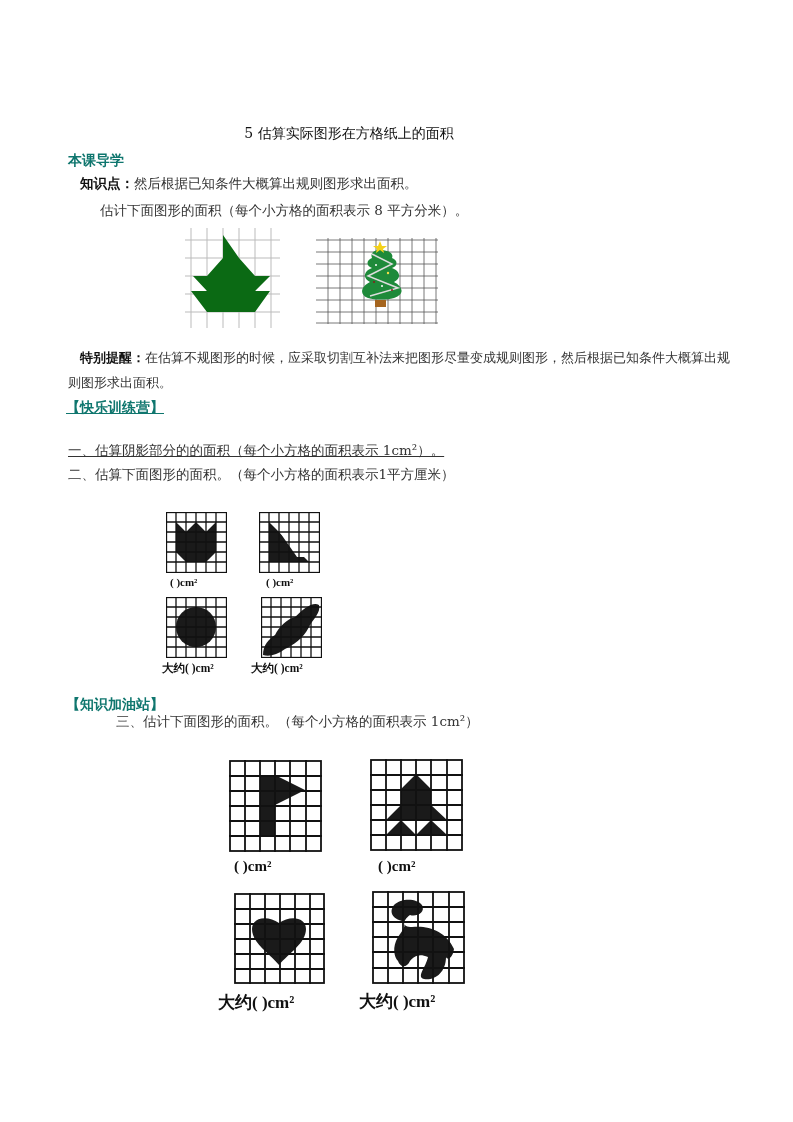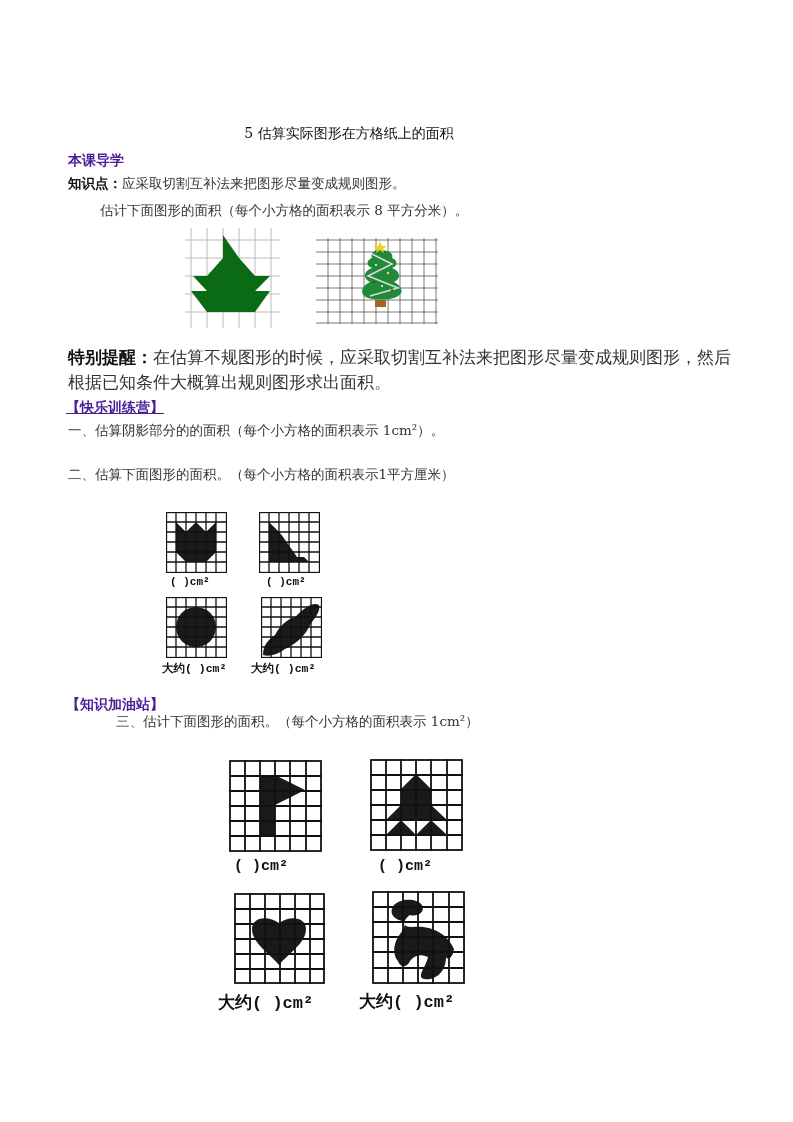--- a/index.html
+++ b/index.html
@@ -1,34 +1,34 @@
 <!DOCTYPE html>
 <html><head>
 <meta charset="utf-8">
 <style>
   html, body { margin: 0; padding: 0; background: #ffffff; }
   body { width: 793px; height: 1122px; position: relative; overflow: hidden;
          font-family: "DejaVu Serif", "Liberation Serif", serif; color: #222; }
   .abs { position: absolute; }
   .title { left: 0; width: 638px; top: 125px; text-align: center; font-size: 14px; color: #111; padding-left: 60px; box-sizing: border-box; }
-  .red-head { color: #4c1d95; font-weight: bold; font-size: 14px; font-family: "DejaVu Sans", sans-serif; }
+  .red-head { color: #0f766e; font-weight: bold; font-size: 14px; font-family: "DejaVu Sans", sans-serif; }
   .txt { font-size: 13.5px; color: #333; white-space: nowrap; }
-  .bold { font-weight: bold; font-family: Liberation Serif, serif; color: #111; }
-  .para { font-size: 17px; color: #333; line-height: 25px; width: 670px; }
-  .label { font-family: Liberation Mono, monospace; font-weight: bold; color: #111; white-space: nowrap; }
+  .bold { font-weight: bold; font-family: Liberation Serif, serif; color: #111; margin-left: 12px; }
+  .para { font-size: 13px; color: #333; line-height: 25px; width: 670px; }
+  .label { font-family: Liberation Serif, serif; font-weight: bold; color: #111; white-space: nowrap; }
   svg { display: block; }
 </style>
 </head>
 <body>
 
 <div class="abs title">5   估算实际图形在方格纸上的面积</div>
 
 <div class="abs red-head" style="left:68px;top:152px;">本课导学</div>
 <div class="abs txt" style="left:68px;top:175px;">
-  <span class="bold">知识点：</span><span>应采取切割互补法来把图形尽量变成规则图形。</span>
+  <span class="bold">知识点：</span><span>然后根据已知条件大概算出规则图形求出面积。</span>
 </div>
 <div class="abs txt" style="left:100px;top:202px;">估计下面图形的面积（每个小方格的面积表示 8 平方分米）。</div>
 
 <div class="abs" style="left:185px;top:228px;">
   <svg width="95" height="100" viewBox="0 0 95 100">
     <g stroke="#bbb" stroke-width="1">
       <line x1="6" y1="0" x2="6" y2="100"></line>
         <line x1="22" y1="0" x2="22" y2="100"></line>
         <line x1="38" y1="0" x2="38" y2="100"></line>
       <line x1="54" y1="0" x2="54" y2="100"></line>
@@ -76,21 +76,21 @@
     <circle cx="76" cy="52" r="1" fill="#8b1a1a"></circle>
       <circle cx="58" cy="44" r="1" fill="#8b1a1a"></circle>
   </svg>
 </div>
 
 <div class="abs para" style="left:68px;top:345px;">
   <span class="bold">特别提醒：</span><span>在估算不规图形的时候，应采取切割互补法来把图形尽量变成规则图形，然后根据已知条件大概算出规则图形求出面积。</span>
 </div>
 
 <div class="abs red-head" style="left:66px;top:399px;text-decoration:underline;">【快乐训练营】</div>
-<div class="abs txt" style="left:68px;top:422px;">一、估算阴影部分的的面积（每个小方格的面积表示 1cm²）。</div>
+<div class="abs txt" style="left:68px;top:442px;text-decoration:underline;">一、估算阴影部分的的面积（每个小方格的面积表示 1cm²）。</div>
 <div class="abs txt" style="left:68px;top:466px;text-align:center;">二、估算下面图形的面积。（每个小方格的面积表示1平方厘米）</div>
 
 <div class="abs" style="left:166px;top:512px;">
   <svg width="61" height="61" viewBox="0 0 61 61">
     <path d="M10,10 L20,20 L30,10 L40,20 L50,10 L50,40 L40,50 L20,50 L10,40 Z" fill="#1a1a1a"></path>
     <g stroke="#111" stroke-width="1.3" fill="none">
       <rect x="0.5" y="0.5" width="60" height="60"></rect>
       <path d="M10,0V61M20,0V61M30,0V61M40,0V61M50,0V61M0,10H61M0,20H61M0,30H61M0,40H61M0,50H61"></path>
     </g>
   </svg>

